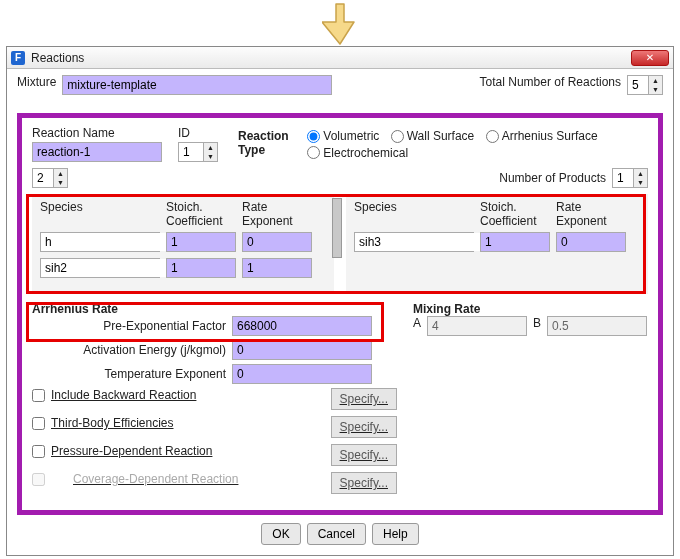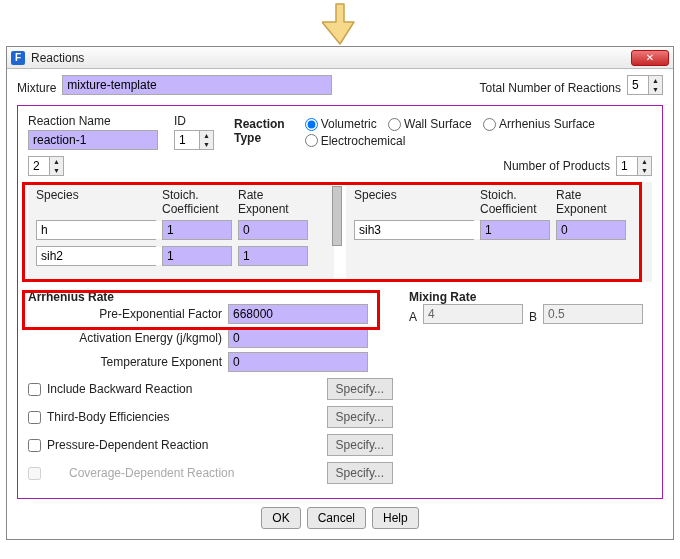--- a/index.html
+++ b/index.html
@@ -43,21 +43,21 @@
   .close-btn {
     width: 38px; height: 16px;
     background: linear-gradient(#e77, #c62828);
     border: 1px solid #a11;
     border-radius: 3px;
     color: #fff;
     display: flex; align-items: center; justify-content: center;
     font-size: 10px;
   }
   .content { padding: 6px 10px 10px 10px; }
-  .row { display: flex; align-items: flex-end; gap: 6px; margin-bottom: 6px; }
+  .row { display: flex; align-items: flex-start; gap: 6px; margin-bottom: 6px; }
   .txt-input {
     font-family: inherit; font-size: 12px;
     height: 20px;
     border: 1px solid #aaa;
     background: #c4b5fd;
     padding: 0 4px;
   }
   .txt-input.readonly { background: #f0f0f0; color: #666; }
   .spinner {
     display: flex;
@@ -73,23 +73,23 @@
   }
   .spin-btns { display: flex; flex-direction: column; width: 14px; }
   .spin-btns div {
     flex: 1;
     border-left: 1px solid #aaa;
     font-size: 7px;
     display: flex; align-items: center; justify-content: center;
     background: #eee;
   }
   .groupbox {
-    border: 1px solid #a21caf;
+    border: 5px solid #a21caf;
     padding: 8px 10px 10px 10px;
-    margin-top: 10px;
+    margin-top: 18px;
   }
   .radio-wrap { display: inline-flex; align-items: center; gap: 3px; margin-right: 8px; }
   input[type=radio], input[type=checkbox] { margin: 0; }
   .bold { font-weight: bold; }
   .mid-row { display: flex; align-items: center; justify-content: space-between; margin: 6px 0; }
   .species-block {
     display: flex;
     gap: 12px;
     margin-top: 2px;
   }
@@ -119,21 +119,21 @@
   .redbox {
     position: absolute;
     border: 3px solid #e60000;
     pointer-events: none;
   }
   .arrh-block { display: flex; gap: 16px; margin-top: 8px; }
   .arrh-left { width: 365px; }
   .arrh-right { flex: 1; }
   .kv-row { display: flex; align-items: center; margin-bottom: 4px; }
   .kv-row label { text-align: right; padding-right: 6px; }
-  .chk-row { display: flex; align-items: center; justify-content: space-between; height: 26px; margin-bottom: 2px; }
+  .chk-row { display: flex; align-items: flex-start; justify-content: space-between; height: 26px; margin-bottom: 2px; text-decoration: underline; }
   .chk-left { display: flex; align-items: center; gap: 6px; }
   .spec-btn {
     font-family: inherit; font-size: 12px;
     height: 22px; padding: 0 8px;
     background: #e6e6e6;
     border: 1px solid #aaa;
     color: #555;
   }
   .bottom-btns { display: flex; justify-content: center; gap: 6px; margin-top: 8px; }
   .dlg-btn {

